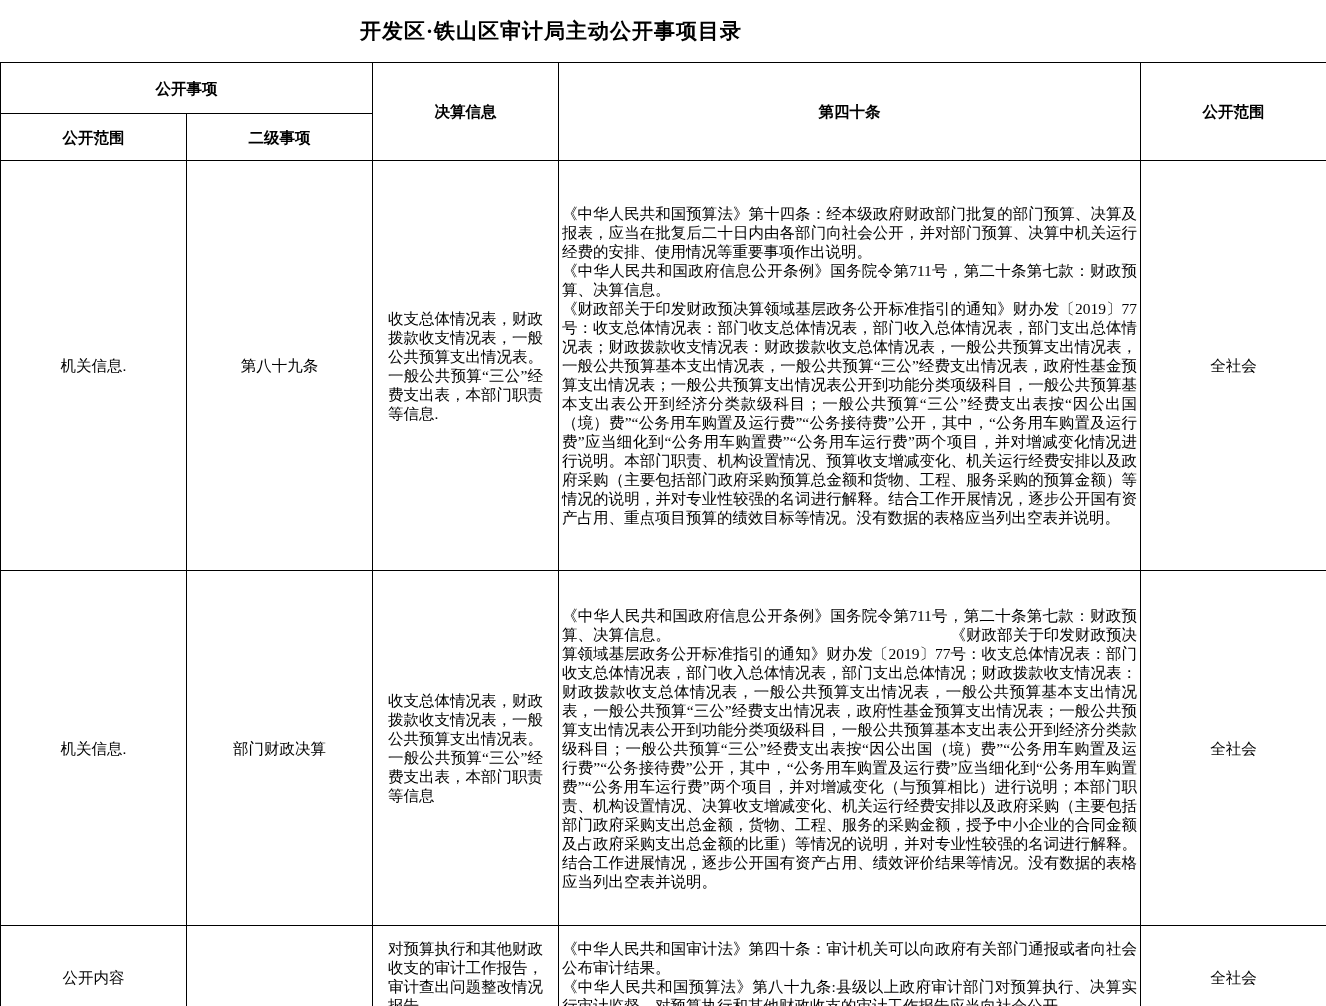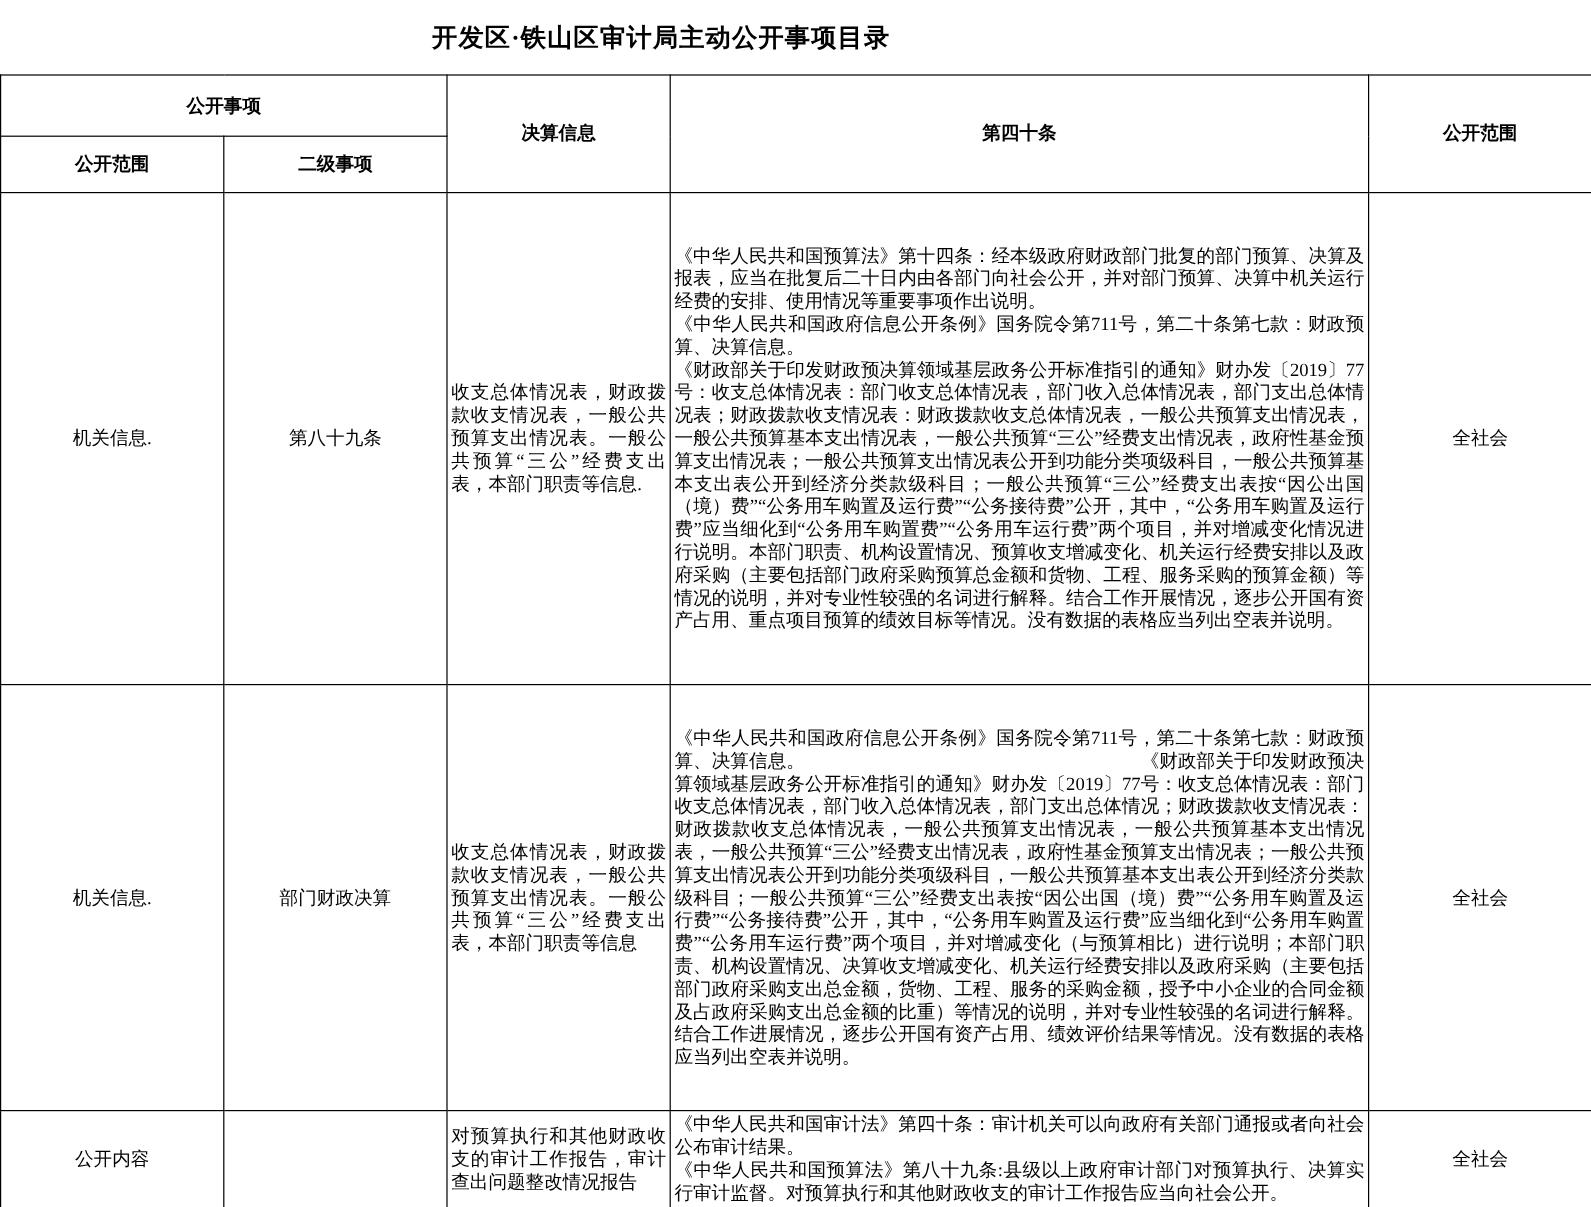--- a/index.html
+++ b/index.html
@@ -13,21 +13,21 @@
     padding:1px 3px;
     font-size:15.5px;
     line-height:19px;
     vertical-align:middle;
     overflow:hidden;
     word-break:break-all;
   }
   table.catalog th{font-weight:bold;text-align:center;font-size:15.5px;}
   .cell-center{text-align:center;}
   .basis-cell p{margin:0;text-align:justify;}
-  .content-cell p{margin:0;text-align:justify;}
+  .content-cell p{margin:12px;text-align:justify;}
   tr.hdr-top{height:51px;}
   tr.hdr-sub{height:47px;}
   tr.row-1{height:410px;}
   tr.row-2{height:355px;}
   tr.row-3{height:81px;}
 </style>
 </head>
 <body>
 
 <div class="page">

